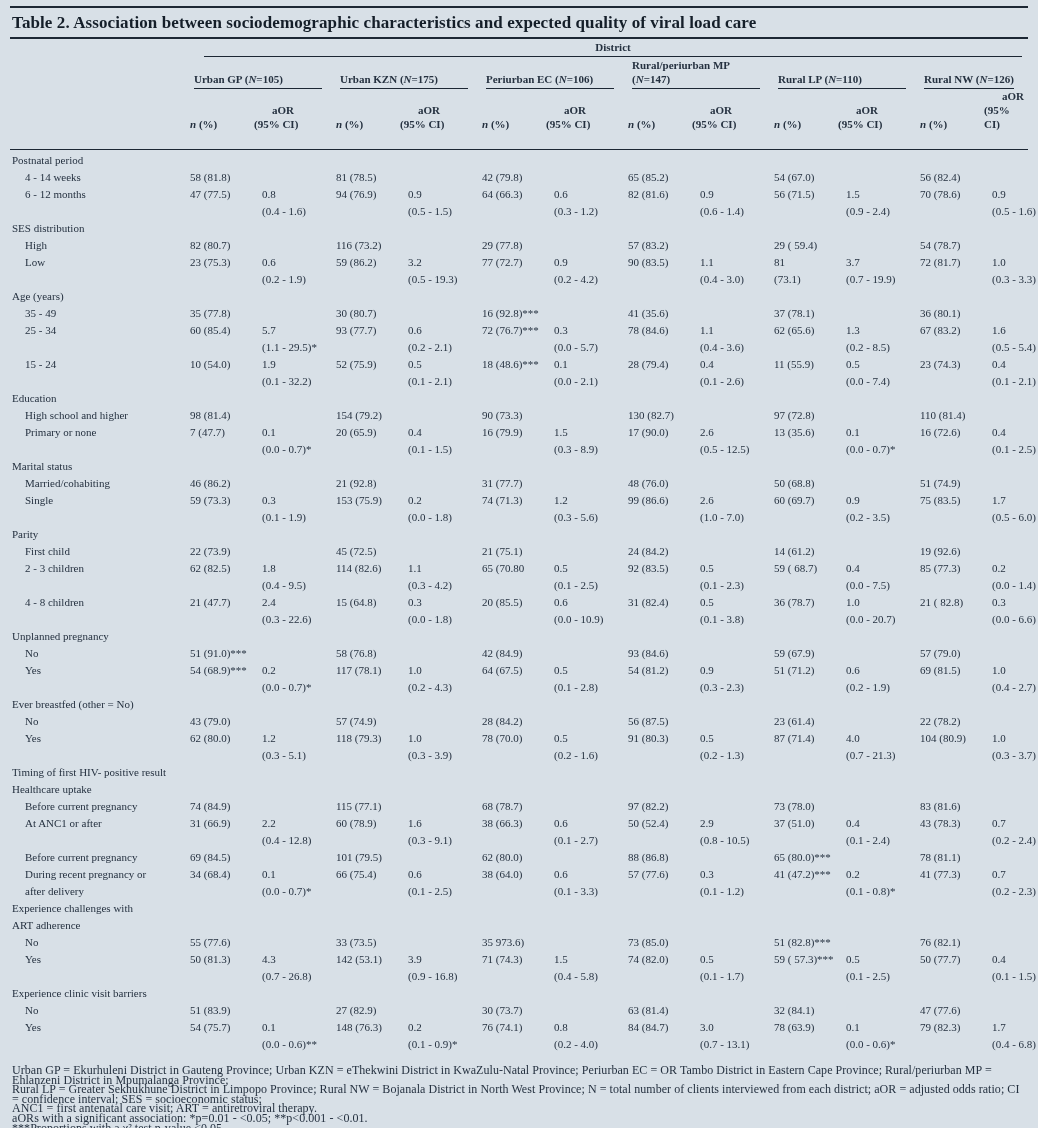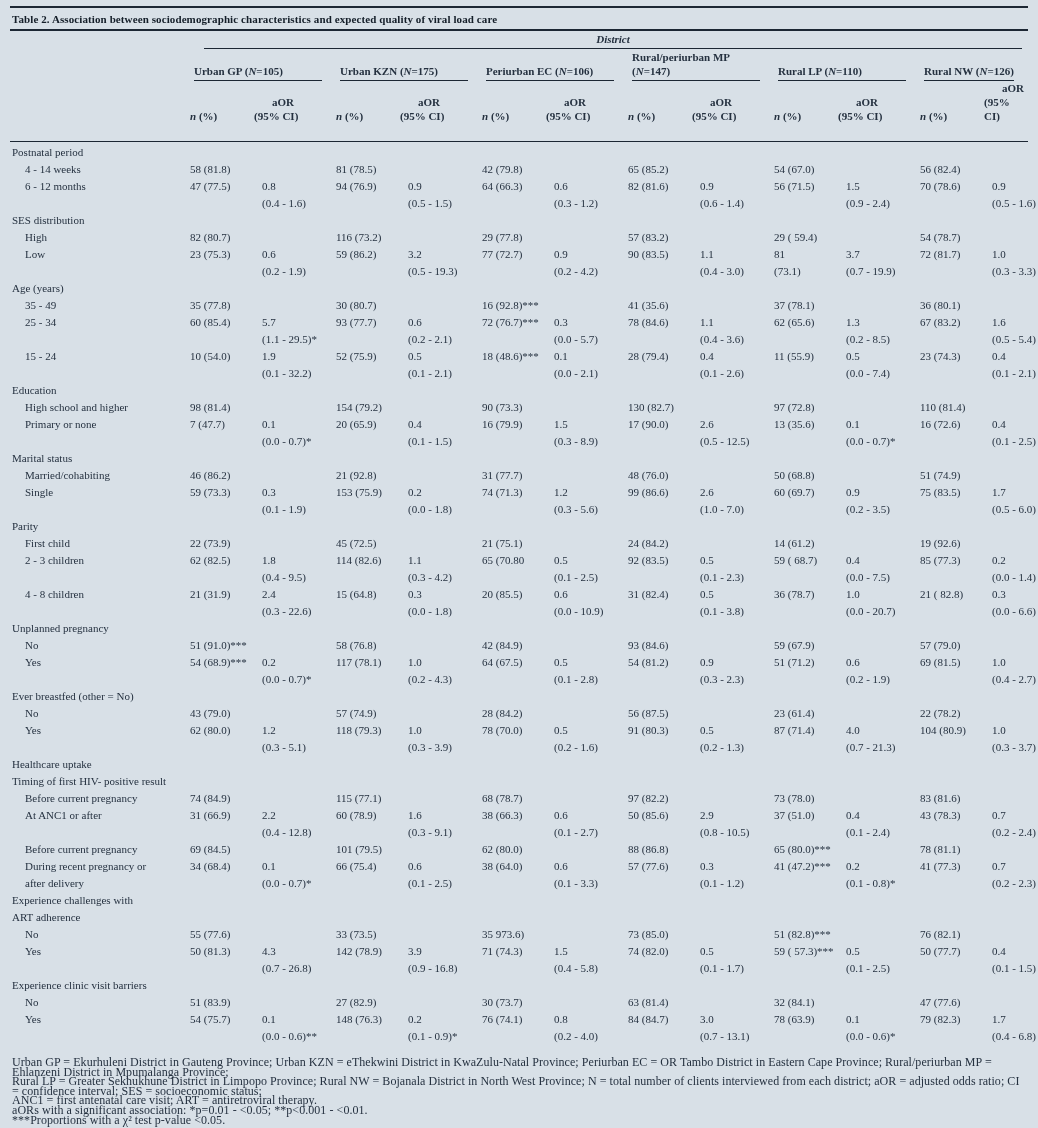--- a/index.html
+++ b/index.html
@@ -3,27 +3,27 @@
 <meta charset="utf-8">
 <style>
   :root { --bg:#d8e0e7; --ink:#253140; --rule:#1c2734; }
   html,body { margin:0; padding:0; overflow:hidden; }
   body {
     width:1038px; height:1128px; background:var(--bg);
     font-family:"Liberation Serif","DejaVu Serif",serif; color:var(--ink);
   }
   .sheet { padding:6px 10px 0 10px; }
   .rule-top { height:2px; background:var(--rule); }
-  .title { font-weight:bold; font-size:11px; color:#141e29; padding:5px 0 4px 2px; letter-spacing:0.1px; }
+  .title { font-weight:bold; font-size:17px; color:#141e29; padding:5px 0 4px 2px; letter-spacing:0.1px; }
   .rule-title { height:2px; background:var(--rule); }
 
   table { border-collapse:collapse; table-layout:fixed; width:1018px; font-size:11px; }
   th { font-weight:bold; padding:0; text-align:left; }
   thead .blank { }
-  .district-cell { vertical-align:bottom;font-style:italic; }
+  .district-cell { vertical-align:bottom; }
   .district-line { margin:2px 6px 0 14px; border-bottom:1px solid var(--rule); text-align:center; padding-bottom:3px; }
   .gcell { vertical-align:bottom; }
   .grp { margin:0 14px 0 4px; border-bottom:1px solid var(--rule); text-align:left; padding:1px 0 2px 0; line-height:14px; }
   .grp i { font-style:italic; }
   .subrow th { vertical-align:bottom; border-bottom:1.5px solid var(--rule); padding-bottom:18px; line-height:14px; }
   .nsub { padding-top:2px; }
   .nsub i { font-style:italic; }
   .asub .a1 { padding-left:18px; }
   .asub div { line-height:14px; }
 
@@ -460,21 +460,21 @@
             <div>(0.0 - 7.5)</div>
           </td>
           <td class="ncell">85 (77.3)</td>
           <td class="acell">
             <div>0.2</div>
             <div>(0.0 - 1.4)</div>
           </td>
         </tr>
         <tr>
           <td class="lbl">4 - 8 children</td>
-          <td class="ncell">21 (31.9)</td>
+          <td class="ncell">21 (47.7)</td>
           <td class="acell">
             <div>2.4</div>
             <div>(0.3 - 22.6)</div>
           </td>
           <td class="ncell">15 (64.8)</td>
           <td class="acell">
             <div>0.3</div>
             <div>(0.0 - 1.8)</div>
           </td>
           <td class="ncell">20 (85.5)</td>
@@ -594,24 +594,24 @@
             <div>4.0</div>
             <div>(0.7 - 21.3)</div>
           </td>
           <td class="ncell">104 (80.9)</td>
           <td class="acell">
             <div>1.0</div>
             <div>(0.3 - 3.7)</div>
           </td>
         </tr>
         <tr>
+          <td colspan="13" class="sec">Timing of first HIV- positive result</td>
+        </tr>
+        <tr>
           <td colspan="13" class="sec">Healthcare uptake</td>
-        </tr>
-        <tr>
-          <td colspan="13" class="sec">Timing of first HIV- positive result</td>
         </tr>
         <tr>
           <td class="lbl">Before current pregnancy</td>
           <td class="ncell">74 (84.9)</td>
           <td class="acell"></td>
           <td class="ncell">115 (77.1)</td>
           <td class="acell"></td>
           <td class="ncell">68 (78.7)</td>
           <td class="acell"></td>
           <td class="ncell">97 (82.2)</td>
@@ -631,21 +631,21 @@
           <td class="ncell">60 (78.9)</td>
           <td class="acell">
             <div>1.6</div>
             <div>(0.3 - 9.1)</div>
           </td>
           <td class="ncell">38 (66.3)</td>
           <td class="acell">
             <div>0.6</div>
             <div>(0.1 - 2.7)</div>
           </td>
-          <td class="ncell">50 (85.6)</td>
+          <td class="ncell">50 (52.4)</td>
           <td class="acell">
             <div>2.9</div>
             <div>(0.8 - 10.5)</div>
           </td>
           <td class="ncell">37 (51.0)</td>
           <td class="acell">
             <div>0.4</div>
             <div>(0.1 - 2.4)</div>
           </td>
           <td class="ncell">43 (78.3)</td>
@@ -726,21 +726,21 @@
           <td class="ncell">76 (82.1)</td>
           <td class="acell"></td>
         </tr>
         <tr>
           <td class="lbl">Yes</td>
           <td class="ncell">50 (81.3)</td>
           <td class="acell">
             <div>4.3</div>
             <div>(0.7 - 26.8)</div>
           </td>
-          <td class="ncell">142 (78.9)</td>
+          <td class="ncell">142 (53.1)</td>
           <td class="acell">
             <div>3.9</div>
             <div>(0.9 - 16.8)</div>
           </td>
           <td class="ncell">71 (74.3)</td>
           <td class="acell">
             <div>1.5</div>
             <div>(0.4 - 5.8)</div>
           </td>
           <td class="ncell">74 (82.0)</td>

